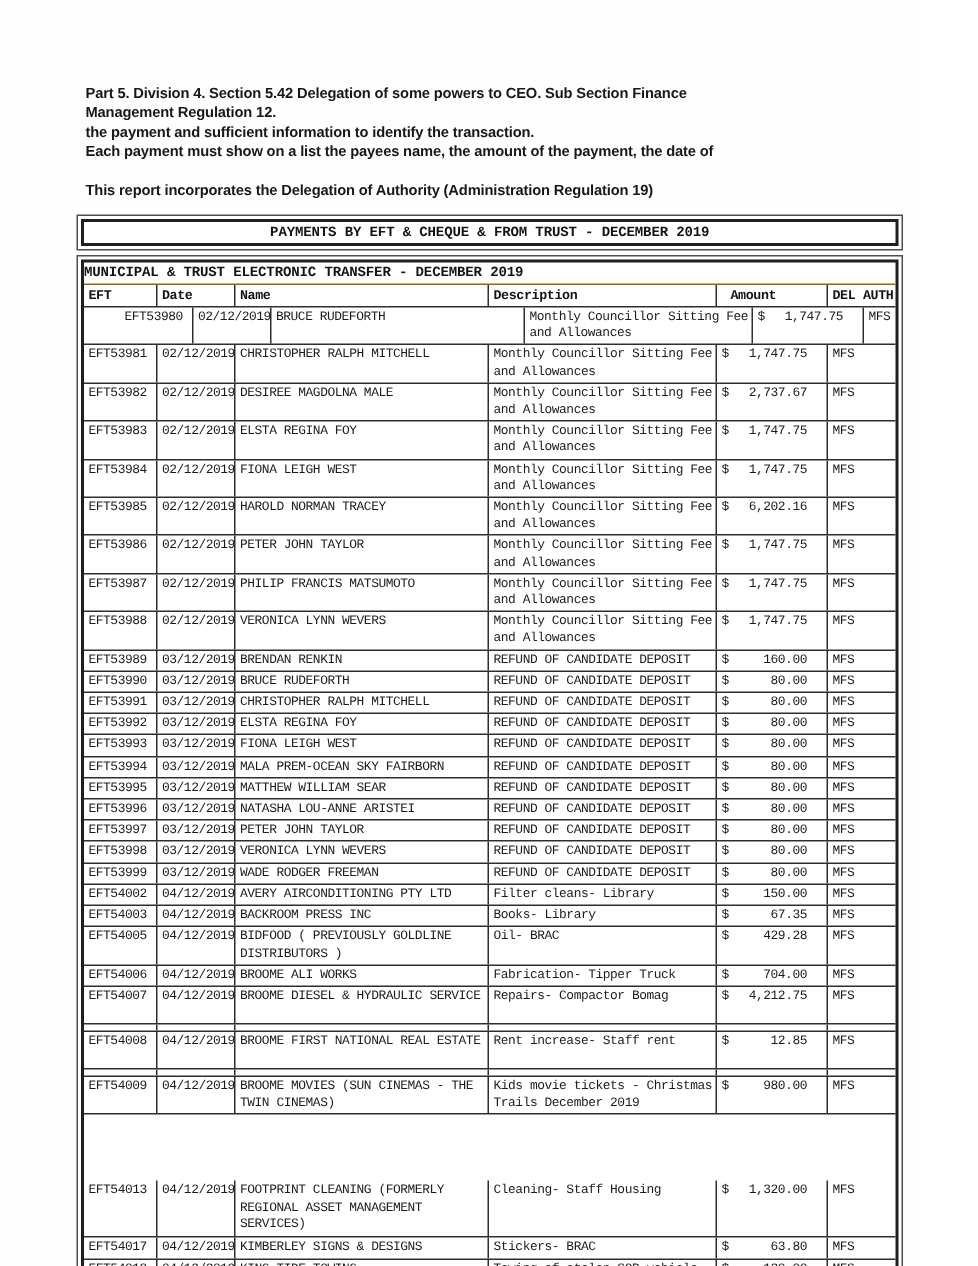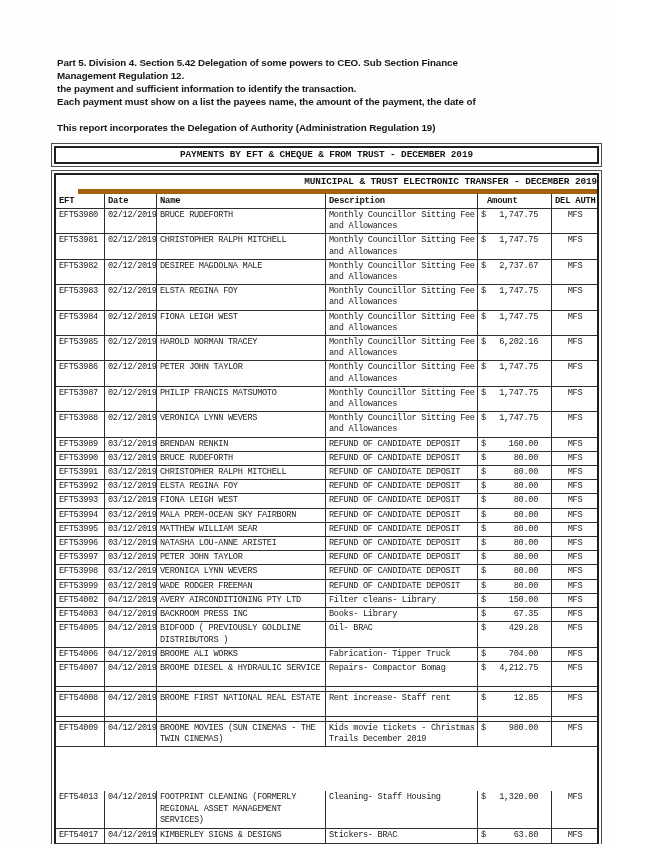--- a/index.html
+++ b/index.html
@@ -11,25 +11,25 @@
   .intro{position:absolute;left:57px;top:56px;font-weight:700;font-size:9.8px;
     line-height:13px;letter-spacing:-0.1px;color:#171717;}
   .intro-line{min-height:13px;white-space:nowrap;}
   
   .box-outer{border:1px solid #4d4d4d;padding:2px;box-sizing:border-box;background:#fff;}
   .box-inner{border:2px solid #1f1f1f;font-family:Liberation Mono, monospace;}
   #payments-box{position:absolute;left:51px;top:143px;width:551px;}
   .banner-title{text-align:center;font-weight:700;font-size:9.4px;line-height:11px;
     padding:1px 0 2px;letter-spacing:-0.1px;color:#141414;}
   #table-box{position:absolute;left:51px;top:170px;width:551px;}
-  .t-title{text-align:right;font-weight:700;font-size:9.4px;line-height:11px;
-    padding:1px 0 2px;border-bottom:5px solid #a16207;letter-spacing:-0.1px;color:#141414;margin-left:22px;}
+  .t-title{text-align:left;font-weight:700;font-size:9.4px;line-height:11px;
+    padding:1px 0 2px;border-bottom:1px solid #a16207;letter-spacing:-0.1px;color:#141414;}
   .grid{display:grid;grid-template-columns:49px 52px 169px 152px 74px 1fr;}
   .c{box-sizing:border-box;border-right:1px solid #2e2e2e;padding:1px 2px 1px 3px;overflow:hidden;}
-  .c:last-child{border-right:none;text-align:center;}
+  .c:last-child{border-right:none;}
   .t-header{border-bottom:1px solid #2e2e2e;}
   .t-header .c{font-weight:700;font-size:8.9px;line-height:12px;white-space:nowrap;
     letter-spacing:-0.25px;overflow:visible;color:#141414;}
   .h-amount{padding-left:9px;}
   .row{border-bottom:1px solid #2e2e2e;font-size:8.6px;line-height:11.2px;
     letter-spacing:-0.3px;color:#1b1b1b;}
   .row:last-child{border-bottom:none;}
   .c.date{text-align:center;padding-right:3px;white-space:nowrap;}
   .c.amount{display:flex;justify-content:space-between;align-items:flex-start;
     padding-right:13px;padding-left:3px;}
@@ -59,21 +59,21 @@
       <div class="t-title">MUNICIPAL &amp; TRUST ELECTRONIC TRANSFER - DECEMBER 2019</div>
       <div class="grid t-header">
         <div class="c">EFT</div>
         <div class="c">Date</div>
         <div class="c">Name</div>
         <div class="c">Description</div>
         <div class="c h-amount">Amount</div>
         <div class="c">DEL AUTH</div>
       </div>
       <div>
-          <div class="grid row" style="min-height: 24px;">
+          <div class="grid row" style="min-height: 24px; padding-left: 24px;">
             <div class="c">EFT53980</div>
             <div class="c date">02/12/2019</div>
             <div class="c">BRUCE RUDEFORTH</div>
             <div class="c">Monthly Councillor Sitting Fee and Allowances</div>
             <div class="c amount">
               <span>$</span>
               <span>1,747.75</span>
             </div>
             <div class="c">MFS</div>
           </div>

